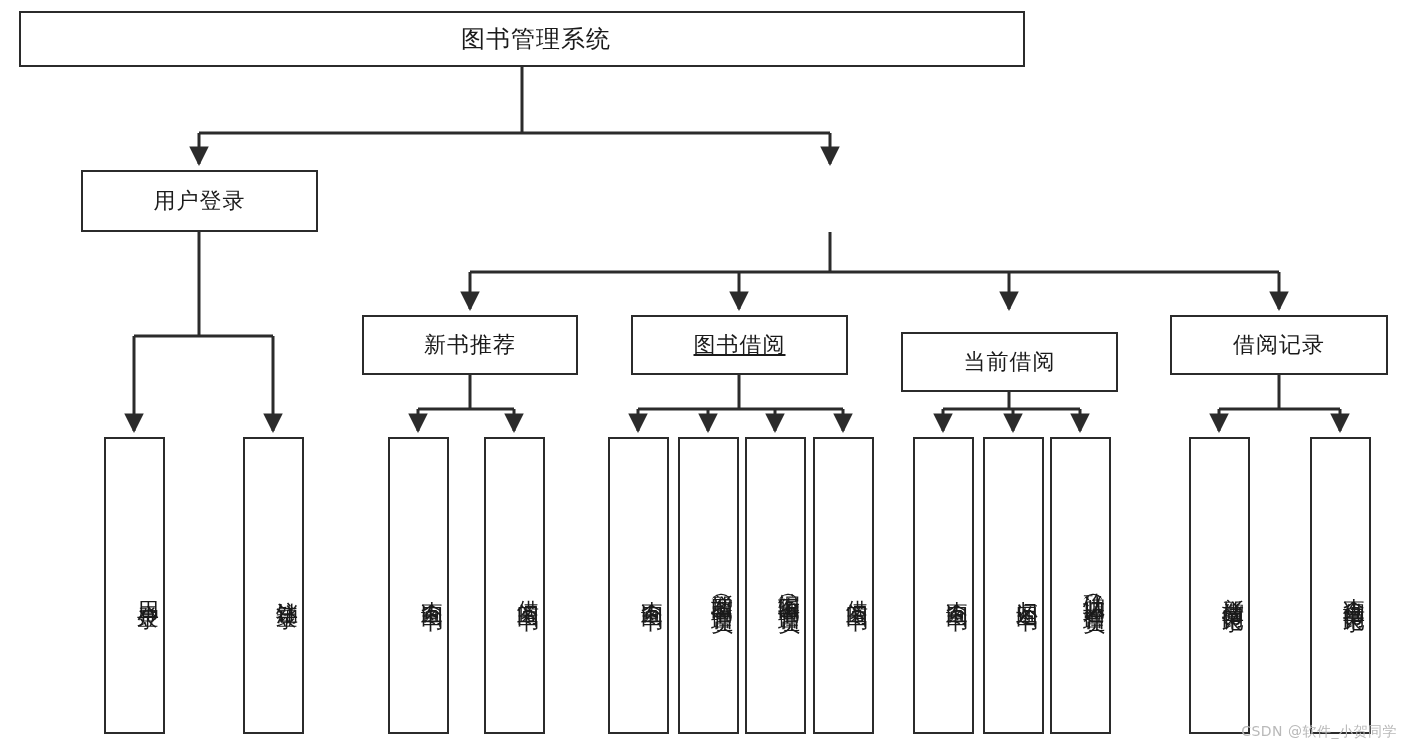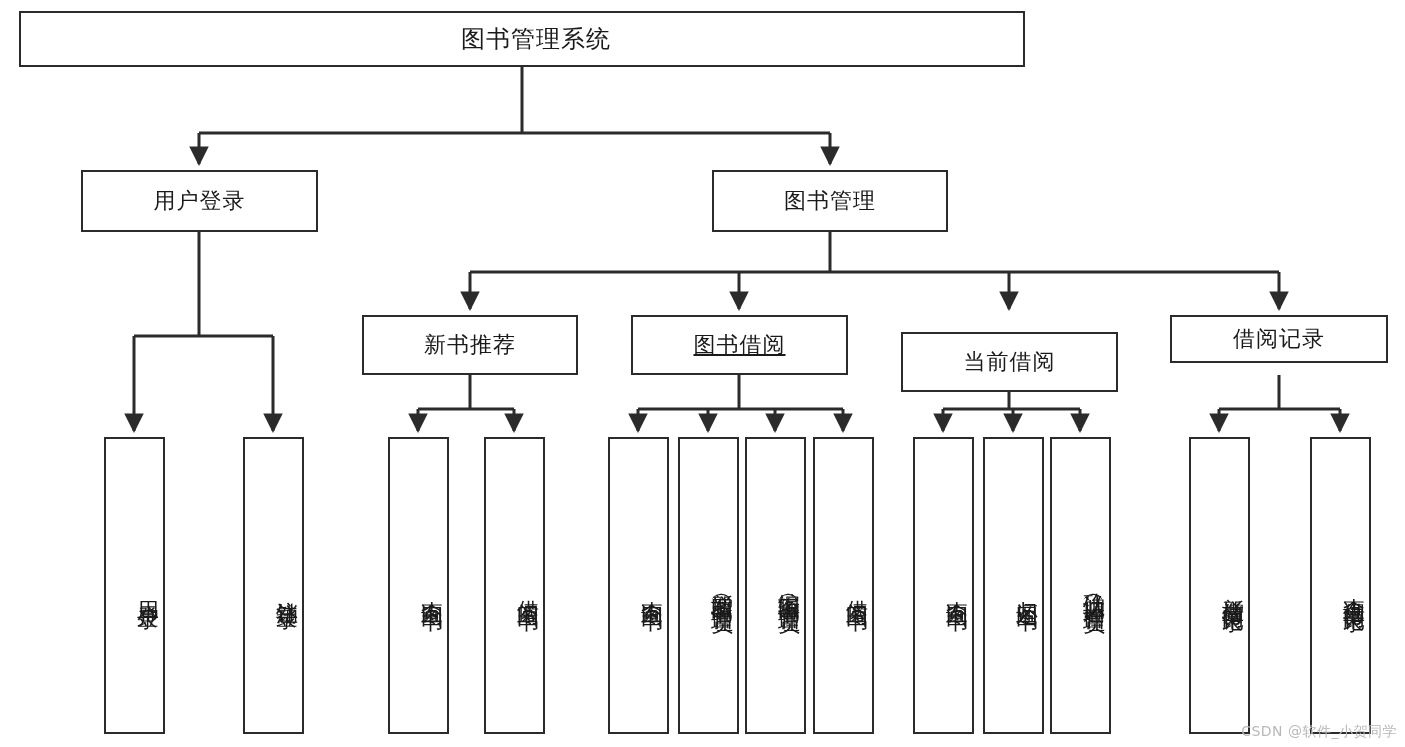--- a/index.html
+++ b/index.html
@@ -123,34 +123,31 @@
     </g>
   </svg>
 
   <div class="node horiz root" style="left:19px; top:11px; width:1006px; height:56px;">
     <span>图书管理系统</span>
   </div>
 
   <div class="node horiz" style="left:81px; top:170px; width:237px; height:62px;">
     <span>用户登录</span>
   </div>
-  <div class="node horiz" style="left:712px; top:170px; width:236px; height:62px;">
-    <span>图书管理</span>
-  </div>
 
   <div class="node horiz" style="left:362px; top:315px; width:216px; height:60px;">
     <span>新书推荐</span>
   </div>
   <div class="node horiz" style="left:631px; top:315px; width:217px; height:60px;text-decoration:underline;">
     <span>图书借阅</span>
   </div>
   <div class="node horiz" style="left:901px; top:308px; width:217px; height:60px;margin-top:24px;">
     <span>当前借阅</span>
   </div>
-  <div class="node horiz" style="left:1170px; top:315px; width:218px; height:48px;">
+  <div class="node horiz" style="left:1170px; top:315px; width:218px; height:60px;">
     <span>借阅记录</span>
   </div>
 
   <div class="node vert" style="left:104px; top:437px; width:61px; height:297px;">
     <span class="vtext">用户登录</span>
   </div>
   <div class="node vert" style="left:243px; top:437px; width:61px; height:297px;">
     <span class="vtext">注销登录</span>
   </div>
   <div class="node vert" style="left:388px; top:437px; width:61px; height:297px;">

